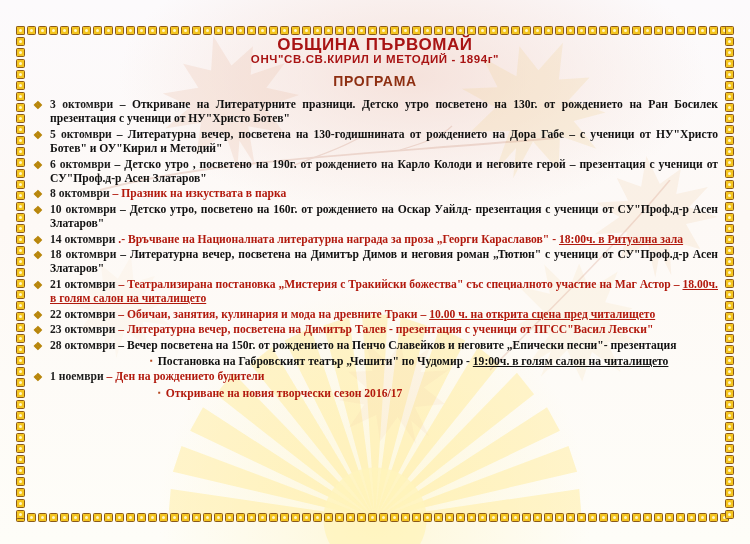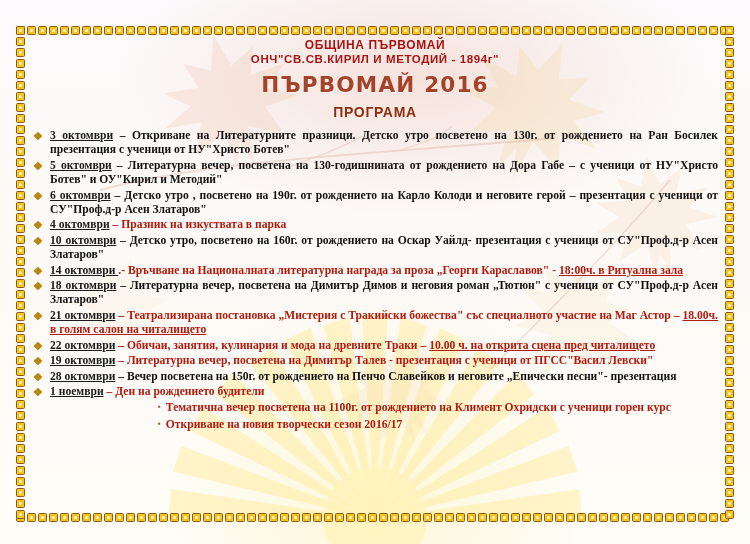--- a/index.html
+++ b/index.html
@@ -71,21 +71,21 @@
     box-sizing:border-box;
   }
 
   .org-line{
     text-align:center;
     font-family:"Liberation Sans", sans-serif;
     font-weight:bold;
     color:#a81414;
     letter-spacing:.6px;
   }
-  .org1{font-size:12px;line-height:14px;margin-top:8px;}
+  .org1{font-size:17px;line-height:14px;margin-top:8px;}
   .org2{font-size:11.5px;line-height:14px;}
 
   .title-block{text-align:center;margin-top:7px;}
   .title{
     font-family:"DejaVu Sans", sans-serif;
     font-weight:bold;
     font-size:21.5px;
     line-height:24px;
     letter-spacing:1.2px;
     color:#a5422a;
@@ -128,21 +128,20 @@
     text-align:left;
   }
   li.sub .sq{
     color:#b5471f;font-size:8px;vertical-align:2px;margin-right:5px;
   }
   li.sub.ind1{padding-left:140px;}
   li.sub.ind2{padding-left:118px;}
   li.sub.ind3{padding-left:126px;}
 
   .date{
-    text-decoration:underline;
     color:#1b1b1b;
   }
   .red{color:#b21a0e;margin-top:23px;}
   .u{text-decoration:underline;}
   .body-txt{color:#111;}
 </style>
 </head>
 <body>
 
 <div id="poster">
@@ -447,35 +446,34 @@
       <span class="bead"></span>
       <span class="bead"></span>
     </div>
 
   <div id="content">
 
     <div class="org-line org1">ОБЩИНА  ПЪРВОМАЙ</div>
     <div class="org-line org2">ОНЧ"СВ.СВ.КИРИЛ И МЕТОДИЙ - 1894г"</div>
 
     <div class="title-block">
-      <div class="title second">ПЪРВОМАЙ 2016</div>
     </div>
 
     <div class="programme">ПРОГРАМА</div>
 
     <ul class="events" id="event-list">
         <li class="event"><span class="bullet">❖</span><span class="date">3 октомври</span><span class="body-txt"> – Откриване на Литературните празници. Детско утро  посветено на 130г. от рождението на Ран Босилек презентация с ученици от НУ"Христо Ботев"</span></li>
         <li class="event"><span class="bullet">❖</span><span class="date">5 октомври</span><span class="body-txt"> – Литературна вечер, посветена на 130-годишнината от рождението на Дора Габе – с ученици от НУ"Христо Ботев" и ОУ"Кирил и Методий"</span></li>
         <li class="event"><span class="bullet">❖</span><span class="date">6 октомври</span><span class="body-txt"> – Детско утро , посветено на 190г. от рождението на Карло Колоди и неговите герой – презентация с ученици от СУ"Проф.д-р Асен Златаров"</span></li>
-        <li class="event"><span class="bullet">❖</span><span class="date">4 октомври</span><span class="red"> – Празник на изкуствата в парка</span></li>
+        <li class="event"><span class="bullet">❖</span><span class="date">8 октомври</span><span class="red"> – Празник на изкуствата в парка</span></li>
         <li class="event"><span class="bullet">❖</span><span class="date">10 октомври</span><span class="body-txt"> – Детско утро, посветено на 160г. от рождението на Оскар Уайлд- презентация с ученици от СУ"Проф.д-р Асен Златаров"</span></li>
         <li class="event"><span class="bullet">❖</span><span class="date">14 октомври </span><span class="red">.- Връчване на Националната литературна награда за проза „Георги Караславов" - </span><span class="red u">18:00ч. в Ритуална зала</span></li>
         <li class="event"><span class="bullet">❖</span><span class="date">18  октомври</span><span class="body-txt"> –  Литературна  вечер,  посветена   на  Димитър  Димов  и  неговия  роман  „Тютюн"  с  ученици  от  СУ"Проф.д-р Асен Златаров"</span></li>
         <li class="event"><span class="bullet">❖</span><span class="date">21  октомври</span><span class="red"> – Театрализирана постановка „Мистерия с Тракийски божества" със специалното участие на Маг Астор – </span><span class="red u">18.00ч. в голям салон на читалището</span></li>
         <li class="event"><span class="bullet">❖</span><span class="date">22 октомври</span><span class="red"> – Обичаи, занятия, кулинария и  мода на древните Траки – </span><span class="red u">10.00 ч. на открита сцена пред читалището</span></li>
-        <li class="event"><span class="bullet">❖</span><span class="date">19 октомври</span><span class="red"> – Литературна вечер, посветена на Димитър Талев - презентация с ученици от ПГСС"Васил Левски"</span></li>
+        <li class="event"><span class="bullet">❖</span><span class="date">23 октомври</span><span class="red"> – Литературна вечер, посветена на Димитър Талев - презентация с ученици от ПГСС"Васил Левски"</span></li>
         <li class="event"><span class="bullet">❖</span><span class="date">28  октомври</span><span class="body-txt"> –  Вечер  посветена  на  150г.  от  рождението  на  Пенчо  Славейков  и  неговите  „Епически  песни"- презентация</span></li>
+        <li class="event sub ind2"><span class="sq">▪</span><span class="body-txt">Постановка на Габровският театър „Чешити" по Чудомир - </span><span class="body-txt u">19:00ч. в голям салон на читалището</span></li>
         <li class="event"><span class="bullet">❖</span><span class="date">1 ноември</span><span class="red"> – Ден на рождението будители</span></li>
-        <li class="event sub ind3"><span class="sq">▪</span><span class="red">Тематична вечер посветена на 1100г. от рождението на Климент Охридски с ученици горен курс</span></li>
         <li class="event sub ind3"><span class="sq">▪</span><span class="red">Откриване на новия творчески сезон 2016/17</span></li>
       </ul>
   </div>
 </div>
 
 </body></html>

